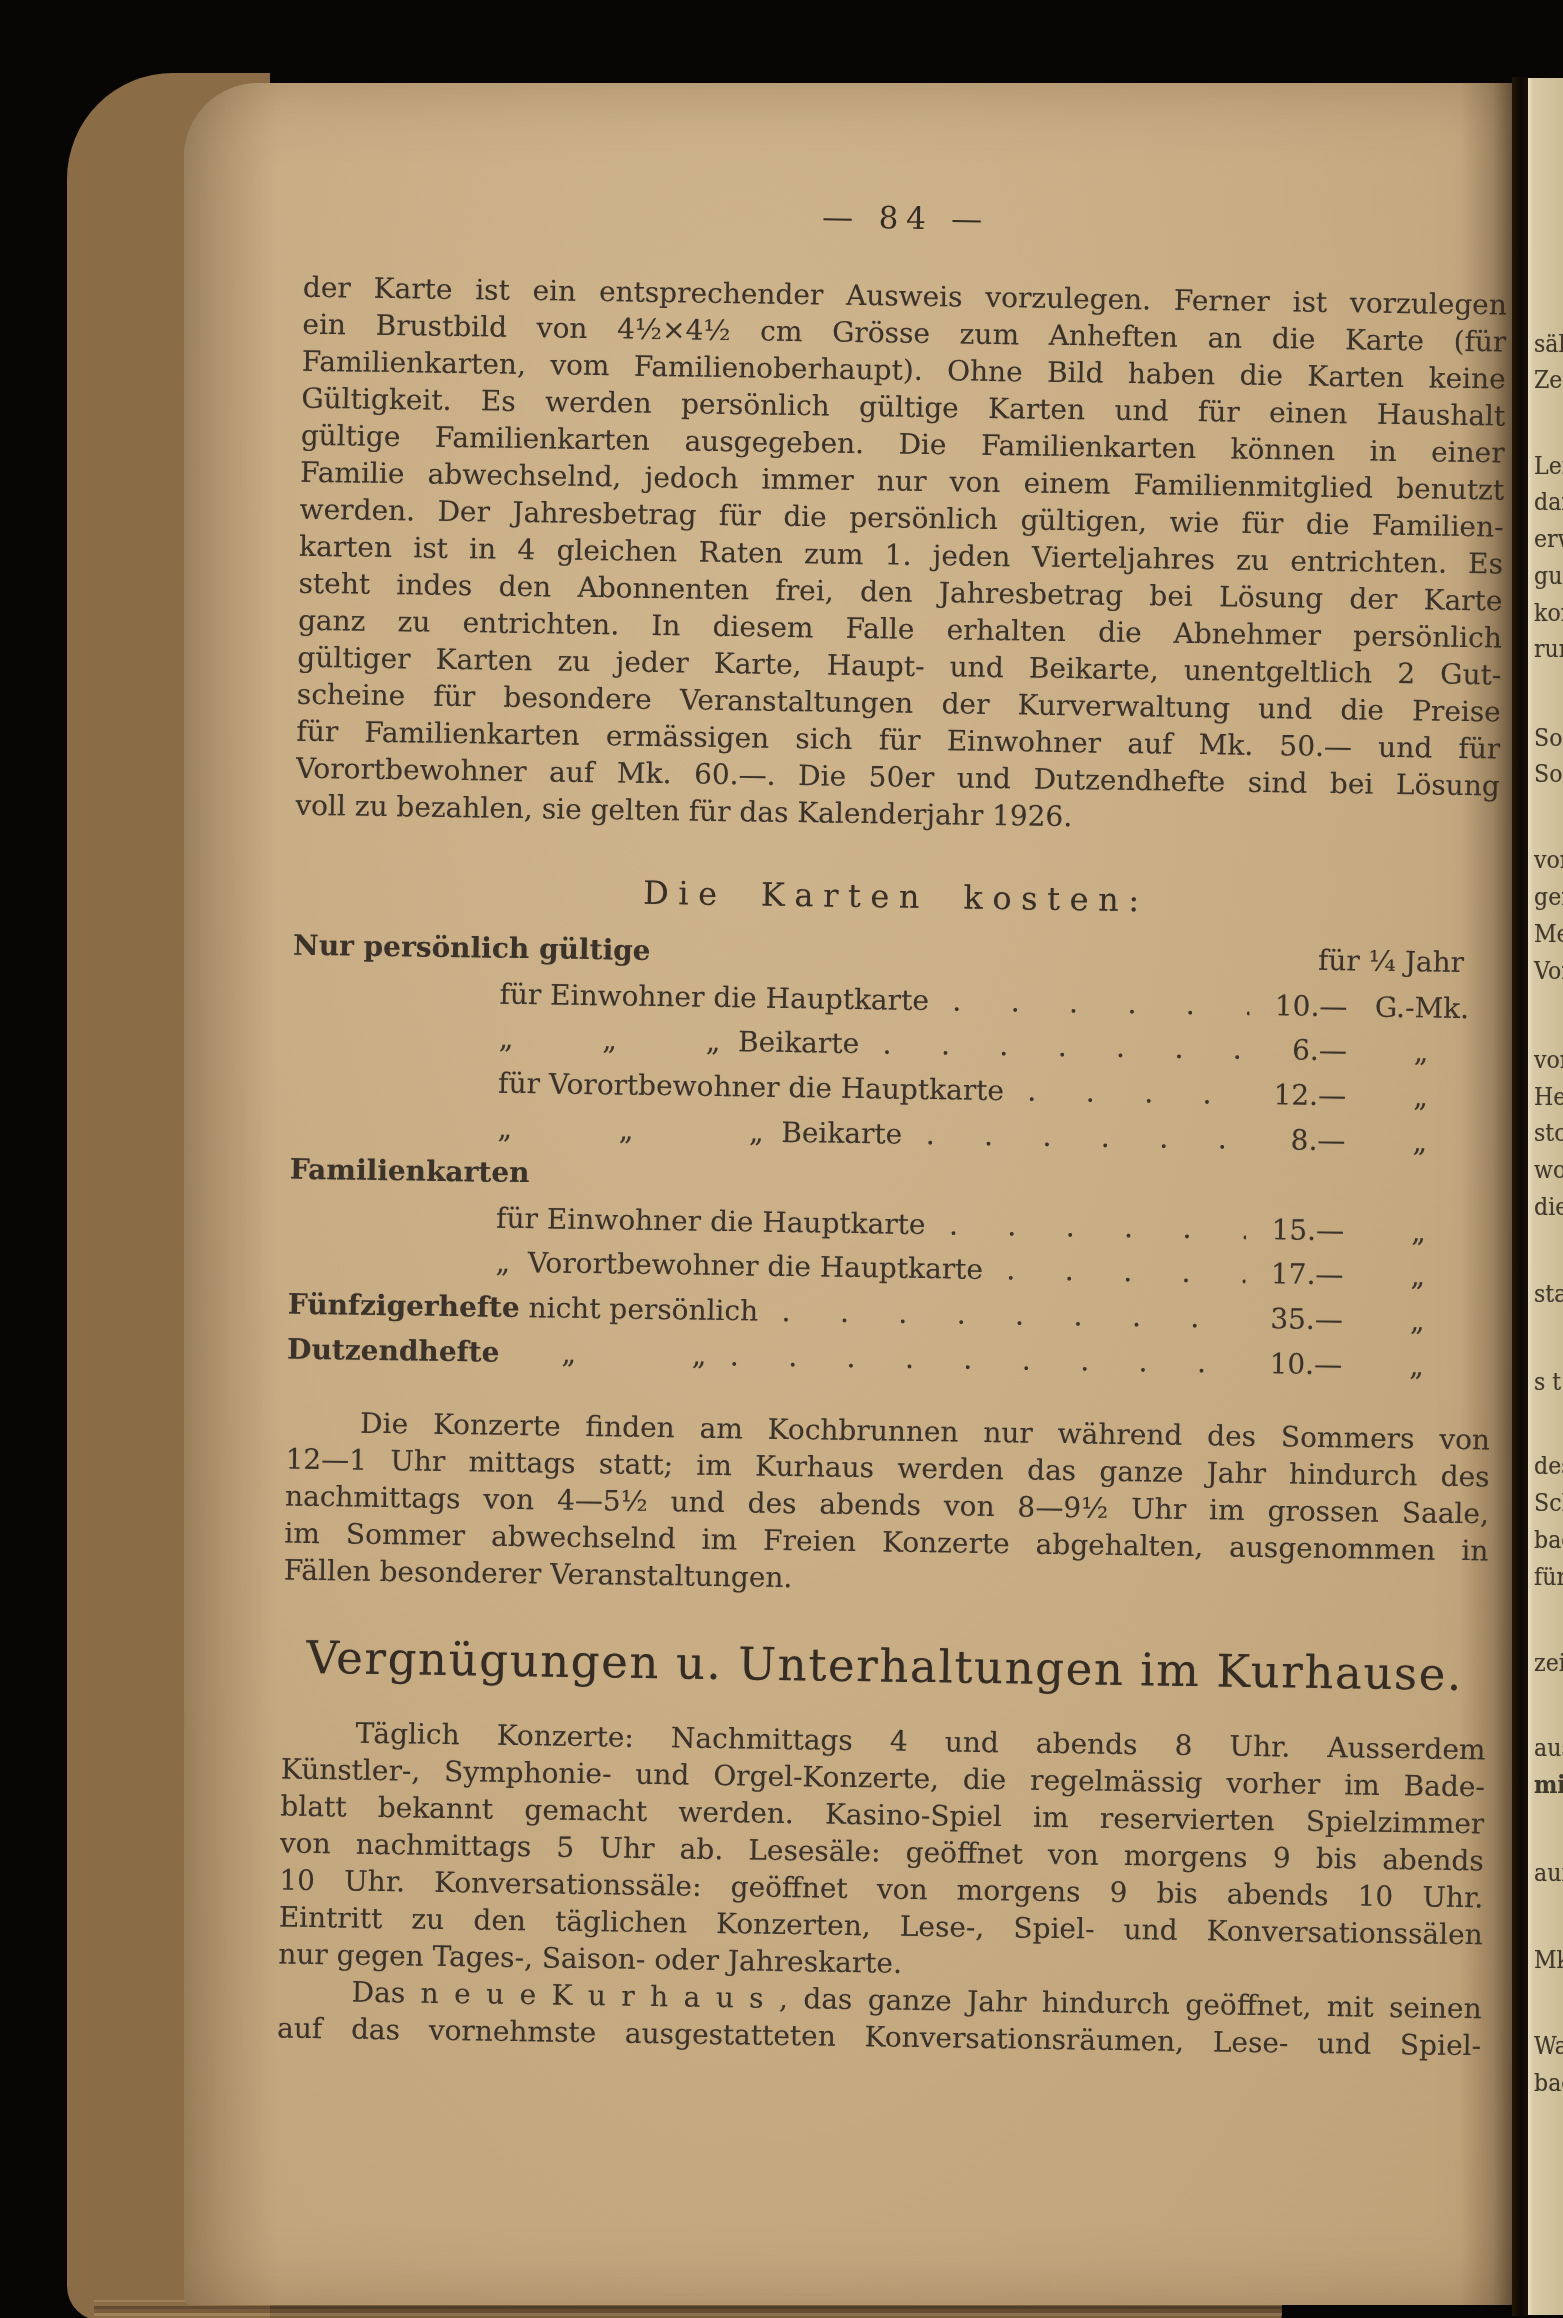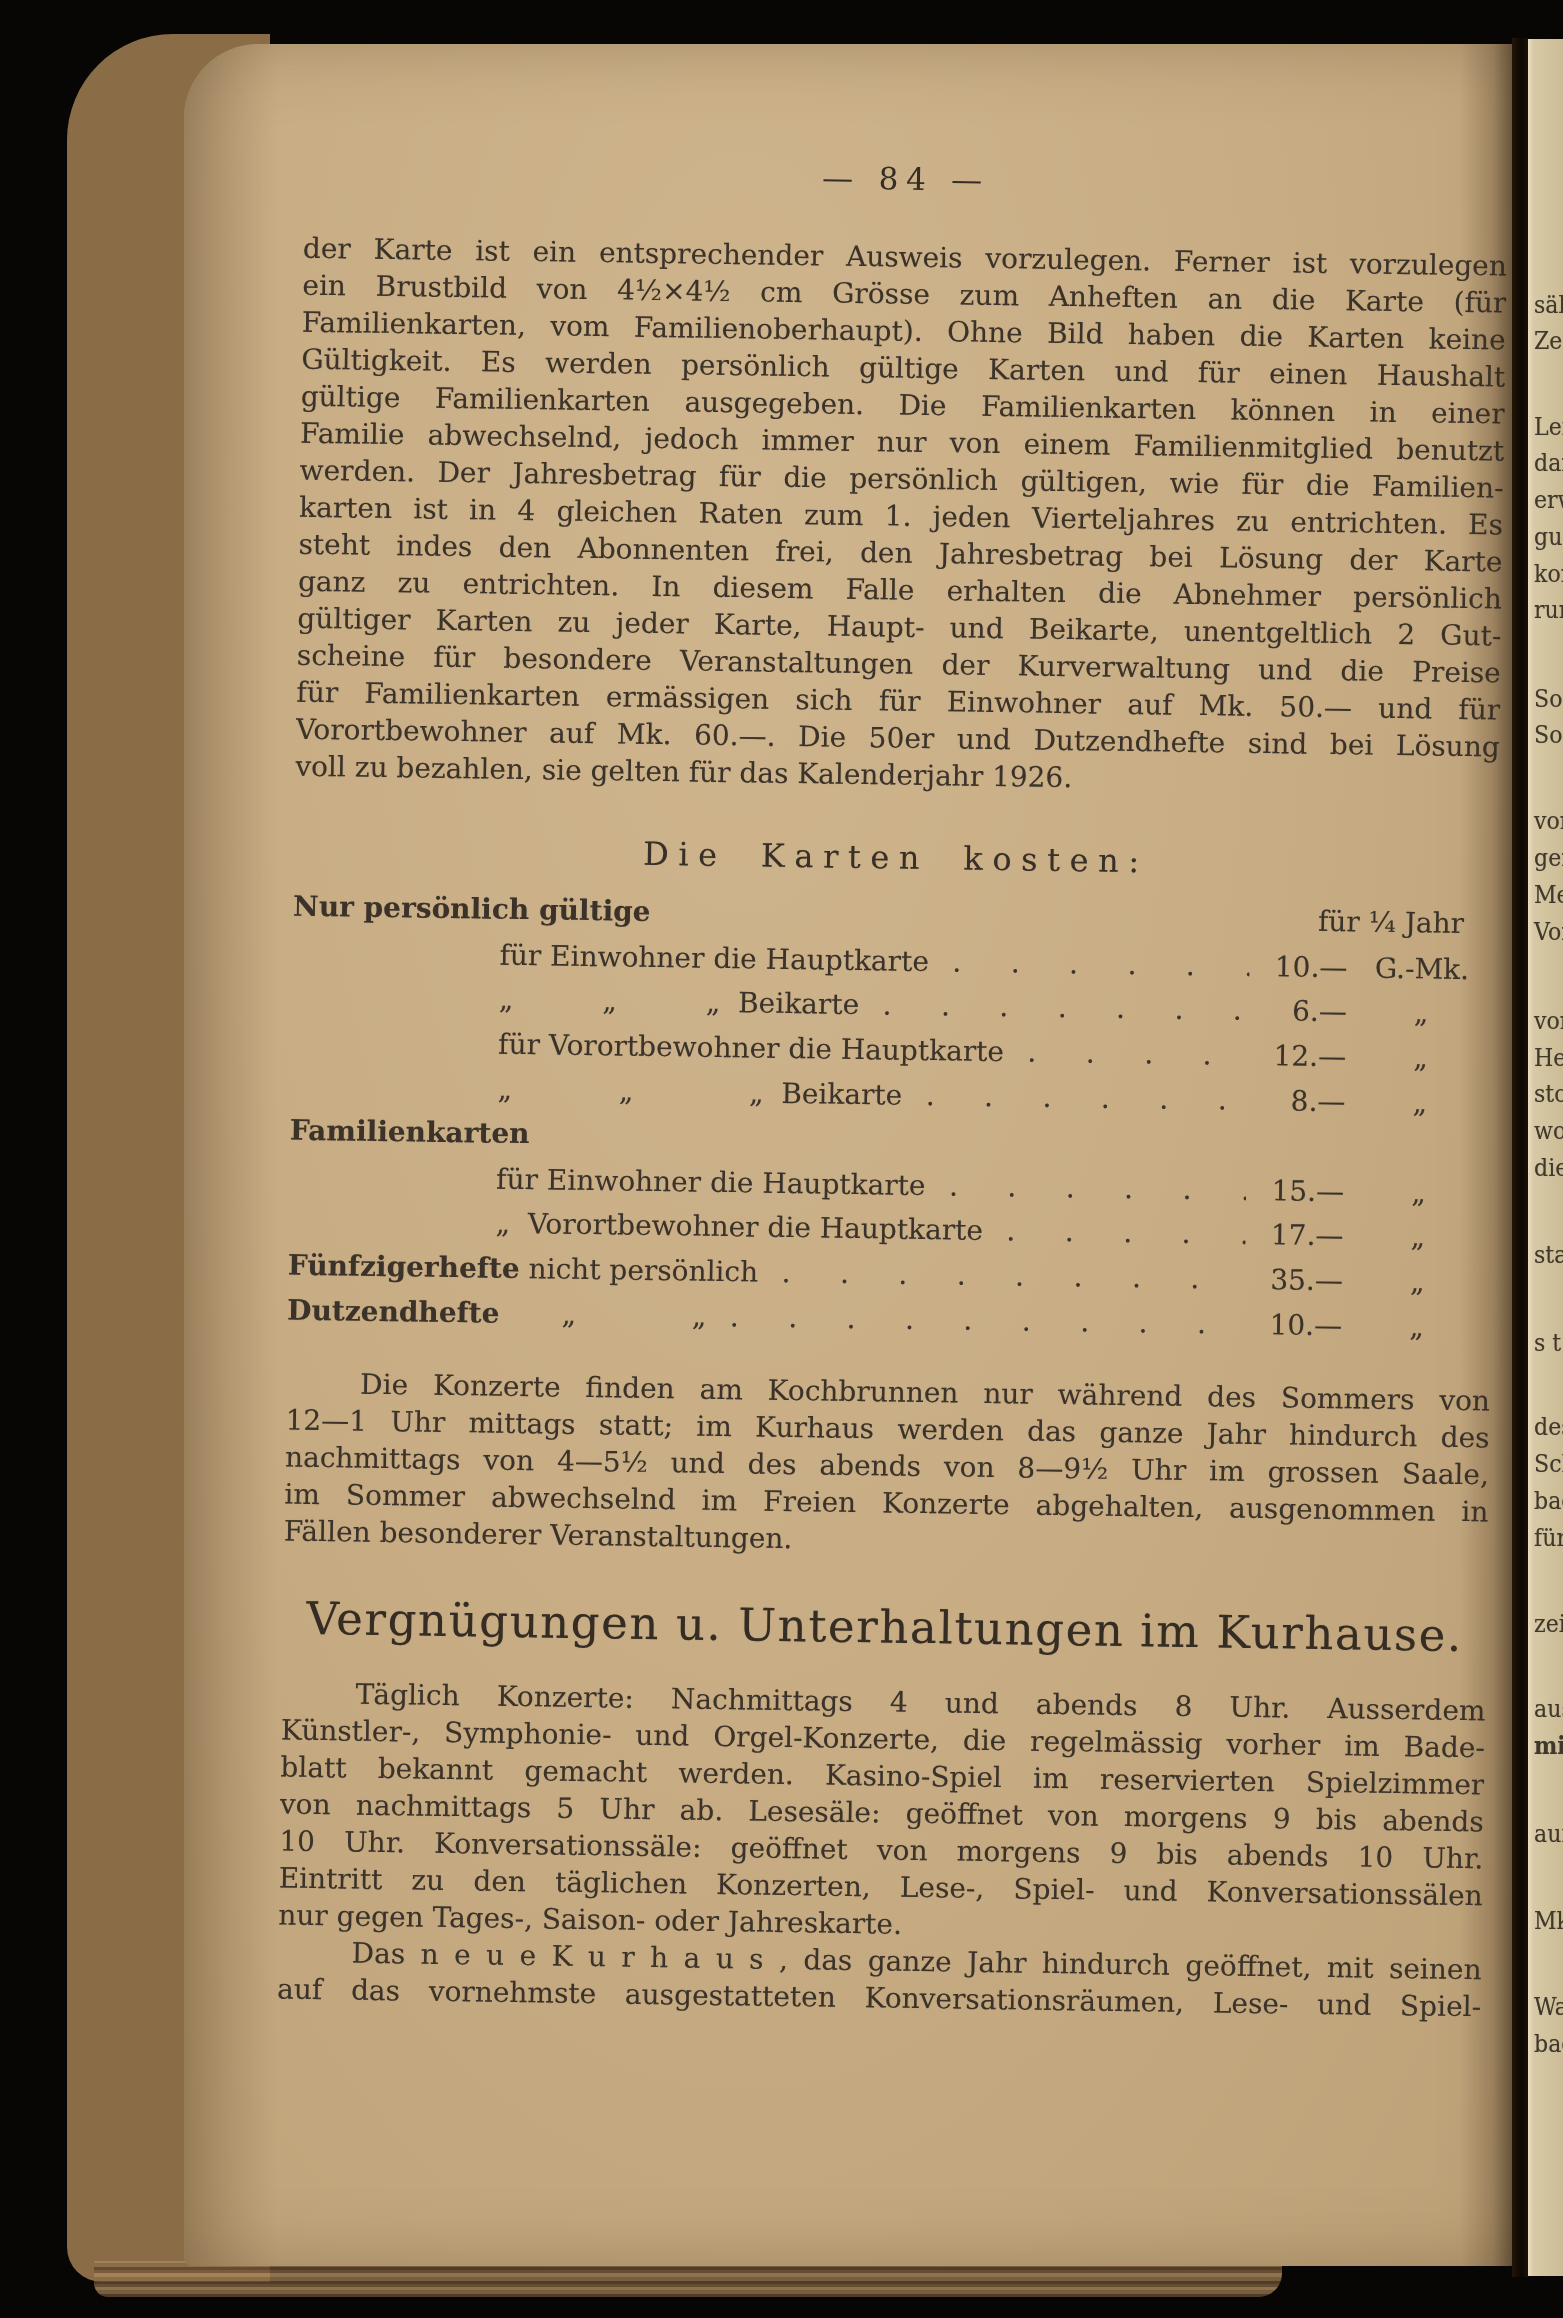--- a/index.html
+++ b/index.html
@@ -1,21 +1,21 @@
 <!DOCTYPE html>
 <html style="font-size:12.5px"><head>
 <meta charset="utf-8">
 <style>
   html,body{margin:0;padding:0;}
   body{
     width:1563px;height:2319px;position:relative;overflow:hidden;
     background:#080604;
     font-family:"DejaVu Serif","Liberation Serif",serif;
   }
-  .book{position:absolute;inset:0;}
+  .book{position:absolute;inset:0;margin-top:39px;}
   
   .stack-left{
     position:absolute;left:67px;top:34px;width:203px;height:2248px;
     border-radius:106px 0 0 35px;
     background:
       linear-gradient(90deg,rgba(18,10,4,.6) 0,rgba(18,10,4,0) 55%),
       repeating-linear-gradient(90deg,
         #5e4730 0 3.1px,#83684а 3.1px 3.1px,
         #82664а 3.1px 7px,#a08057 7px 11px,
         #8a6b45 11px 13.3px,#b2936a 13.3px 18px,#99784f 18px 20.3px);

